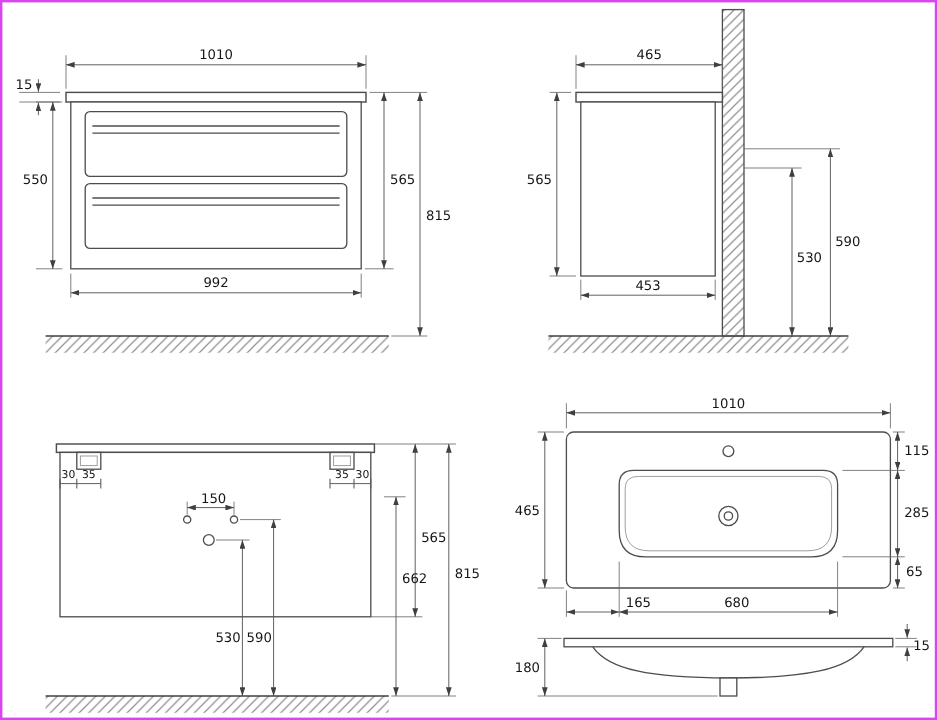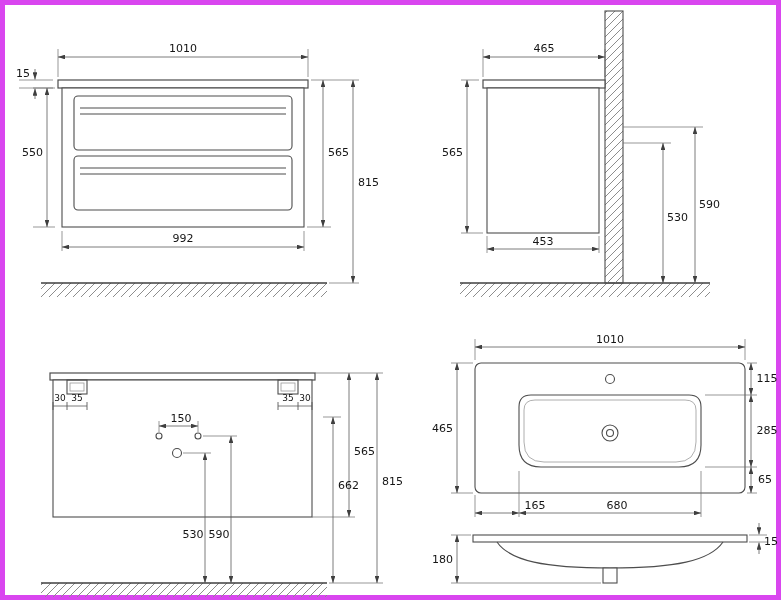--- a/index.html
+++ b/index.html
@@ -1,18 +1,18 @@
 <!DOCTYPE html>
 <html><head>
 <meta charset="utf-8">
 <style>
   html,body { margin:0; padding:0; background:#fff; }
   #page {
     position:relative; width:781px; height:600px; background:#ffffff;
-    box-sizing:border-box; border:5px solid #d946ef;
+    box-sizing:border-box; border:2px solid #d946ef;
     font-family:"DejaVu Sans", sans-serif;
   }
   svg { display:block; }
   .ol   { fill:#ffffff; stroke:#4d4d4d; stroke-width:1.2; }
   .olr  { fill:#ffffff; stroke:#4d4d4d; stroke-width:1.1; }
   .nf   { fill:none;    stroke:#4d4d4d; stroke-width:1.1; }
   .lt   { fill:none;    stroke:#9a9a9a; stroke-width:0.8; }
   .ext  { fill:none;    stroke:#6a6a6a; stroke-width:0.7; }
   .dim  { fill:none;    stroke:#5a5a5a; stroke-width:0.8; }
   .tick { fill:none;    stroke:#5a5a5a; stroke-width:0.9; }

